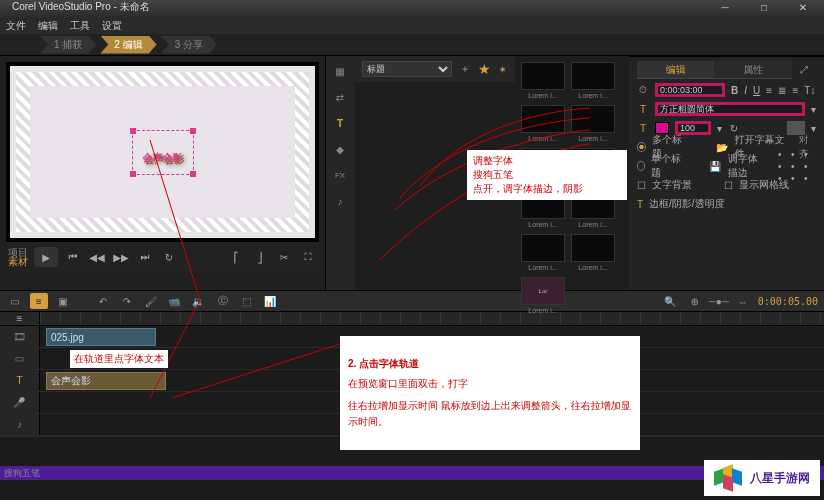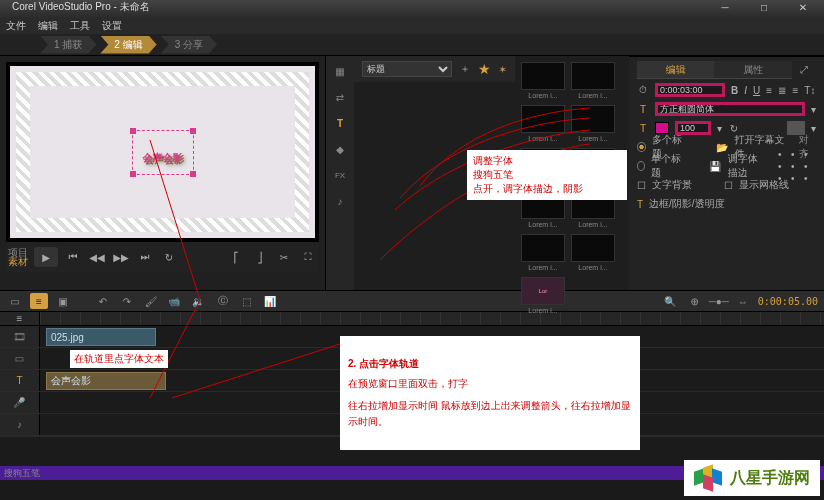--- a/index.html
+++ b/index.html
@@ -55,21 +55,21 @@
 .track{height:22px;display:flex;border-bottom:1px solid #2a2a2a;}
 .track .thdr{width:40px;background:#262626;display:flex;align-items:center;justify-content:center;color:#888;border-right:1px solid #000;}
 .track .tbody{flex:1;position:relative;}
 .clip{position:absolute;top:2px;height:18px;border:1px solid #5a7a8a;background:#3a5a6a;display:flex;align-items:center;padding:0 4px;color:#cde;font-size:9px;}
 .clip.title{background:#6a5a3a;border-color:#8a7a4a;}
 .note-tl{position:absolute;background:#ffffff;color:#c00;padding:2px 4px;font-size:10px;z-index:5;}
 .note-big{position:absolute;left:340px;top:336px;width:300px;background:#fff;color:#c00;padding:20px 8px;font-size:10px;line-height:16px;z-index:5;}
 .watermark{position:absolute;right:4px;bottom:4px;background:#fff;padding:4px 10px;display:flex;align-items:center;gap:8px;}
 .wm-logo{width:28px;height:28px;position:relative;}
 .wm-logo span{position:absolute;width:10px;height:14px;}
-.wm-text{font-size:16px;font-weight:bold;color:#4d7c0f;}
+.wm-text{font-size:12px;font-weight:bold;color:#4c1d95;}
 svg.conn{position:absolute;top:0;left:0;width:824px;height:500px;pointer-events:none;z-index:3;}
 </style>
 </head>
 <body>
 
 <div class="titlebar">
   <span>Corel VideoStudio Pro - 未命名</span>
   <div class="spacer"></div>
   <div class="wbtn">─</div>
   <div class="wbtn">□</div>

